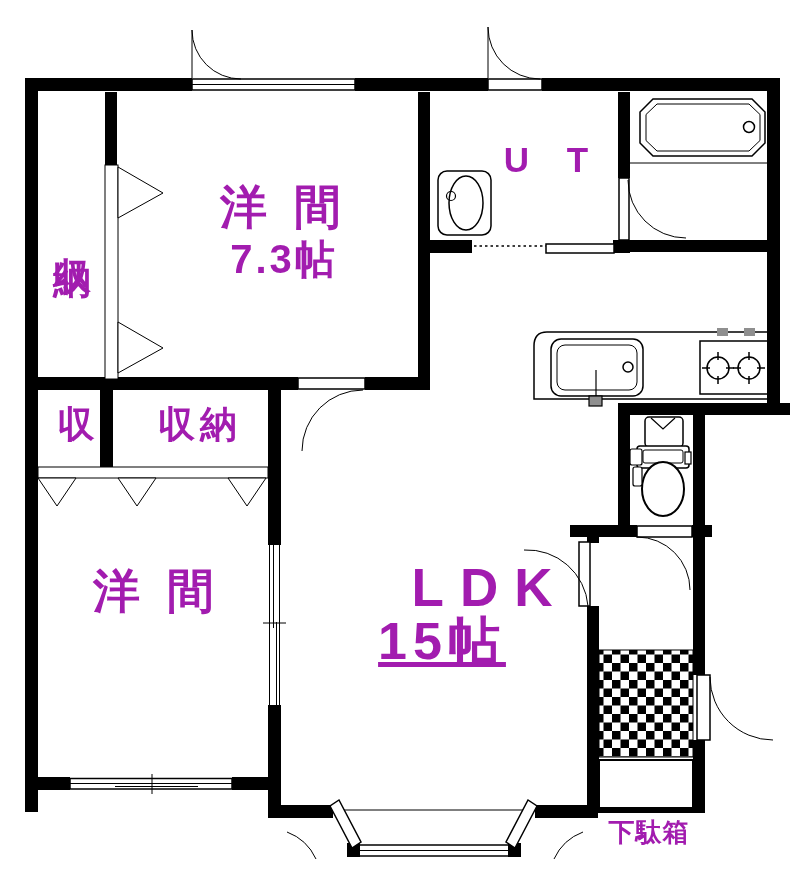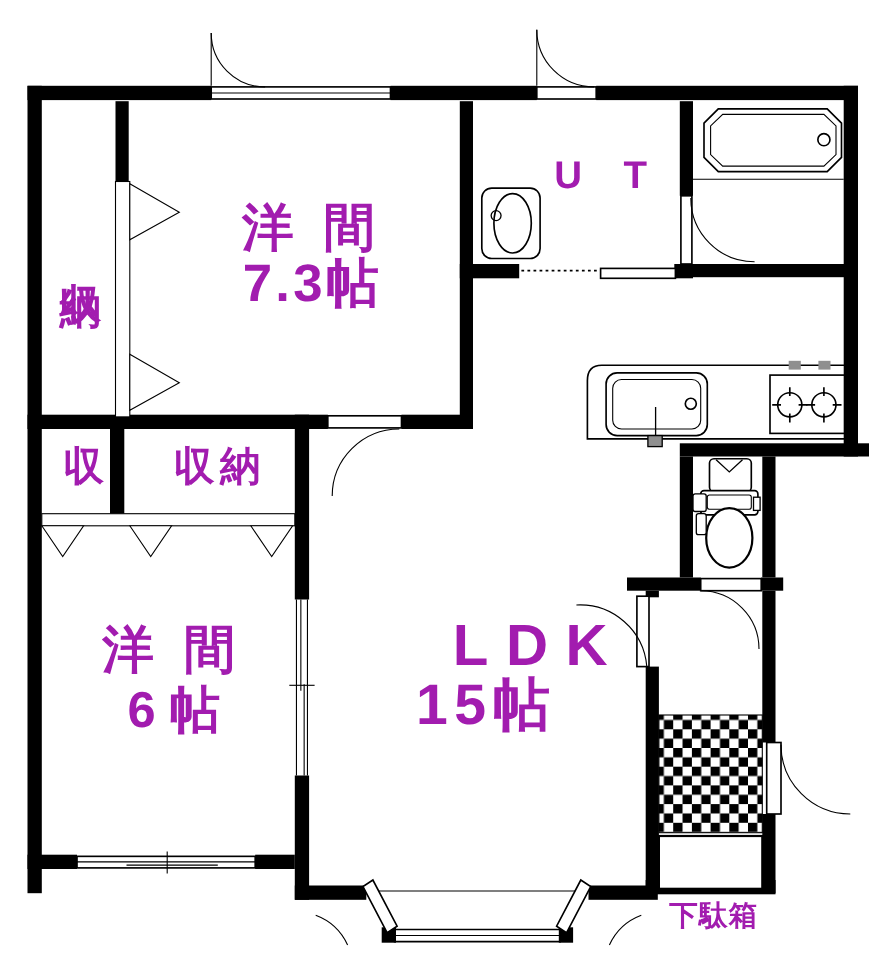--- a/index.html
+++ b/index.html
@@ -4,30 +4,30 @@
 <style>
   html,body{margin:0;padding:0;background:#ffffff;}
   body{width:805px;height:886px;position:relative;overflow:hidden;
        font-family:"Liberation Sans","DejaVu Sans",sans-serif;}
   #plan-wrap{position:absolute;left:0;top:0;width:805px;height:886px;}
   svg{position:absolute;left:0;top:0;}
   .labels{position:absolute;left:0;top:0;width:805px;height:886px;}
   .lbl{position:absolute;transform:translate(-50%,-50%);color:#a21caf;
        font-weight:700;white-space:nowrap;line-height:1;}
   .lbl-room-name73{left:284px;top:206px;font-size:47px;letter-spacing:7px;}
-  .lbl-room-size73{left:284px;top:259px;font-size:48px;letter-spacing:3px;text-align:center;}
+  .lbl-room-size73{left:284px;top:259px;font-size:40px;letter-spacing:3px;text-align:center;}
   .lbl-ut{left:546px;top:159px;font-size:35px;letter-spacing:14px;padding-left:14px;}
   .lbl-closet-tall{left:72px;top:231px;font-size:38px;writing-mode:vertical-rl;
        text-orientation:upright;letter-spacing:4px;}
   .lbl-closet-small{left:76px;top:424px;font-size:37px;}
   .lbl-closet-wide{left:200px;top:424px;font-size:37px;letter-spacing:5px;}
   .lbl-room-name6{left:157px;top:590px;font-size:47px;letter-spacing:7px;}
   .lbl-room-size6{left:158px;top:645px;font-size:46px;}
   .lbl-ldk-name{left:446px;top:587px;font-size:53px;letter-spacing:16px;padding-left:8px;margin-left:40px;}
-  .lbl-ldk-size{left:442px;top:641px;font-size:52px;letter-spacing:6px;}
+  .lbl-ldk-size{left:442px;top:641px;font-size:52px;letter-spacing:6px;text-decoration:underline;}
   .lbl-getabako{left:649px;top:786px;font-size:26px;letter-spacing:1px;margin-top:46px;}
 </style>
 </head>
 <body>
 
 <div id="plan-wrap">
 
 <svg width="805" height="886" viewBox="0 0 805 886">
   <defs>
     <pattern id="checker" width="17" height="17" patternUnits="userSpaceOnUse">
@@ -212,19 +212,18 @@
 </svg>
 
 <div class="labels">
   <div class="lbl lbl-room-name73">洋 間</div>
   <div class="lbl lbl-room-size73">7.3帖</div>
   <div class="lbl lbl-ut">U T</div>
   <div class="lbl lbl-closet-tall">収納</div>
   <div class="lbl lbl-closet-small">収</div>
   <div class="lbl lbl-closet-wide">収納</div>
   <div class="lbl lbl-room-name6">洋 間</div>
-  <div class="lbl lbl-room-size6">6 帖</div>
   <div class="lbl lbl-ldk-name">LDK</div>
   <div class="lbl lbl-ldk-size">15帖</div>
   <div class="lbl lbl-getabako">下駄箱</div>
 </div>
 
 </div>
 
 </body></html>

